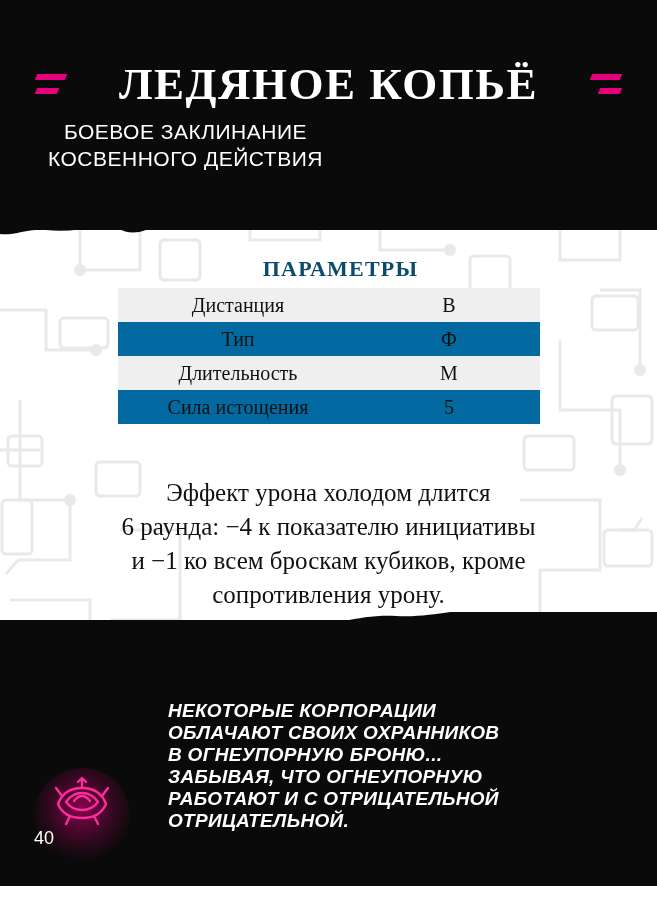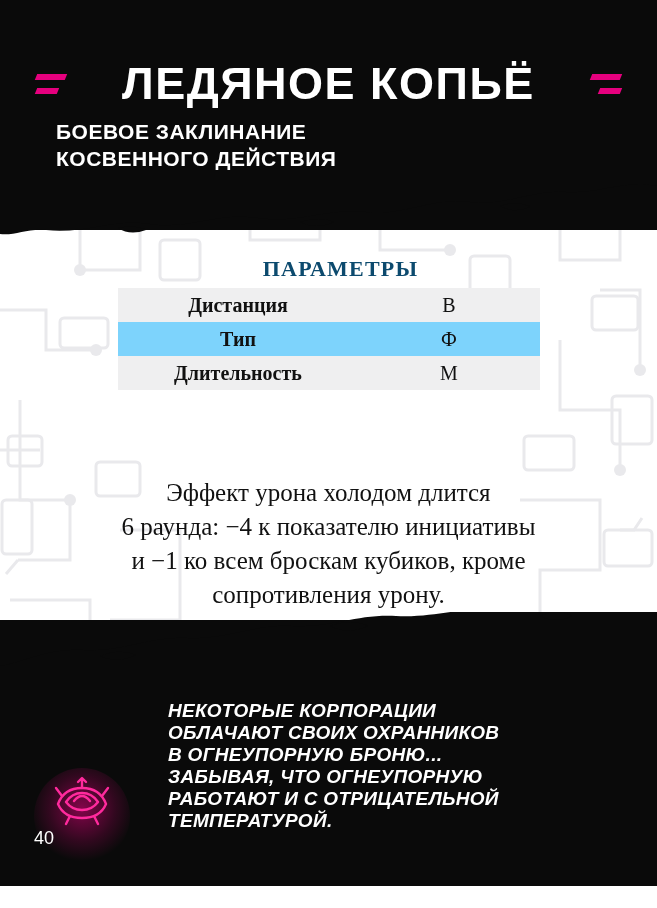--- a/index.html
+++ b/index.html
@@ -44,21 +44,21 @@
     pointer-events: none;
   }
 
   #title {
     position: absolute;
     left: 0;
     top: 58px;
     width: 657px;
     text-align: center;
     color: #ffffff;
-    font-family: Liberation Sans, sans-serif;
+    font-family: Liberation Serif, serif;
     font-weight: bold;
     font-size: 45px;
     letter-spacing: 1.5px;
     white-space: nowrap;
     z-index: 6;
   }
   
   .slash {
     position: absolute;
     top: 74px;
@@ -68,29 +68,30 @@
     transform: skewX(-22deg);
     z-index: 6;
   }
   .slash.left  { left: 36px; }
   .slash.right { right: 36px; }
   .slash.left2  { left: 36px; top: 88px; width: 22px; }
   .slash.right2 { right: 36px; top: 88px; width: 22px; }
 
   #subtitle {
     position: absolute;
-    left: 56px;
+    left: 48px;
     top: 118px;
     color: #ffffff;
     font-family: "Liberation Sans", sans-serif;
-    font-weight: bold;
+    font-weight: normal;
     font-size: 21px;
     line-height: 27px;
     letter-spacing: 0.5px;
     z-index: 6;
+    text-align: center;
   }
 
   
   #middle {
     position: absolute;
     left: 0;
     top: 200px;
     width: 657px;
     height: 500px;
     background: #ffffff;
@@ -125,32 +126,32 @@
   #params-table {
     position: absolute;
     left: 118px;
     top: 288px;
     width: 422px;
     border-collapse: collapse;
     z-index: 5;
   }
   #params-table tr { height: 34px; }
   #params-table tr.odd  { background: #efeff0; }
-  #params-table tr.even { background: #7dd3fc; }
+  #params-table tr.even { background: #0369a1; }
   #params-table td {
     font-family: "Liberation Serif", serif;
     font-size: 20px;
     color: #111111;
     padding: 0;
     text-align: center;
     vertical-align: middle;
   }
   #params-table td.k {
     width: 240px;
-    font-weight: bold;
+    font-weight: normal;
   }
   #params-table td.v {
     width: 182px;
     font-weight: normal;
   }
 
   
   #effect {
     position: absolute;
     left: 60px;
@@ -339,20 +340,24 @@
         <td class="v">В</td>
       </tr>
       <tr class="even">
         <td class="k">Тип</td>
         <td class="v">Ф</td>
       </tr>
       <tr class="odd">
         <td class="k">Длительность</td>
         <td class="v">М</td>
       </tr>
+      <tr class="even">
+        <td class="k">Сила истощения</td>
+        <td class="v">5</td>
+      </tr>
     </tbody>
   </table>
 
   <div id="effect">
     <div>Эффект урона холодом длится</div>
     <div>6 раунда: −4 к показателю инициативы</div>
     <div>и −1 ко всем броскам кубиков, кроме</div>
     <div>сопротивления урону.</div>
   </div>
 
@@ -363,21 +368,21 @@
     <path fill="#0a0a0a" d="M330,14 q22,-8 38,0 q-20,9 -38,0 Z"></path>
     <path fill="#0a0a0a" d="M540,4 q18,-8 32,0 q-16,8 -32,0 Z"></path>
   </svg>
 
   <div id="flavor">
     <div>НЕКОТОРЫЕ КОРПОРАЦИИ</div>
     <div>ОБЛАЧАЮТ СВОИХ ОХРАННИКОВ</div>
     <div>В ОГНЕУПОРНУЮ БРОНЮ...</div>
     <div>ЗАБЫВАЯ, ЧТО ОГНЕУПОРНУЮ</div>
     <div>РАБОТАЮТ И С ОТРИЦАТЕЛЬНОЙ</div>
-    <div>ТЕМПЕРАТУРОЙ.</div>
+    <div>ОТРИЦАТЕЛЬНОЙ.</div>
   </div>
 
   <div id="badge">
     <div id="badge-glow"></div>
     <svg id="badge-glyph" viewBox="0 0 68 56">
       <g stroke="#ff2a9d" stroke-width="2.4" fill="none" stroke-linecap="round" stroke-linejoin="round">
         <path d="M10 30 q6 -16 24 -16 q18 0 24 16 q-6 14 -24 14 q-18 0 -24 -14 Z"></path>
         <path d="M18 28 q6 -9 16 -9 q10 0 16 9 q-6 8 -16 8 q-10 0 -16 -8 Z"></path>
         <path d="M26 27 q4 -5 8 -5 q4 0 8 5"></path>
         <path d="M14 22 l-6 -8 M54 22 l6 -8"></path>

